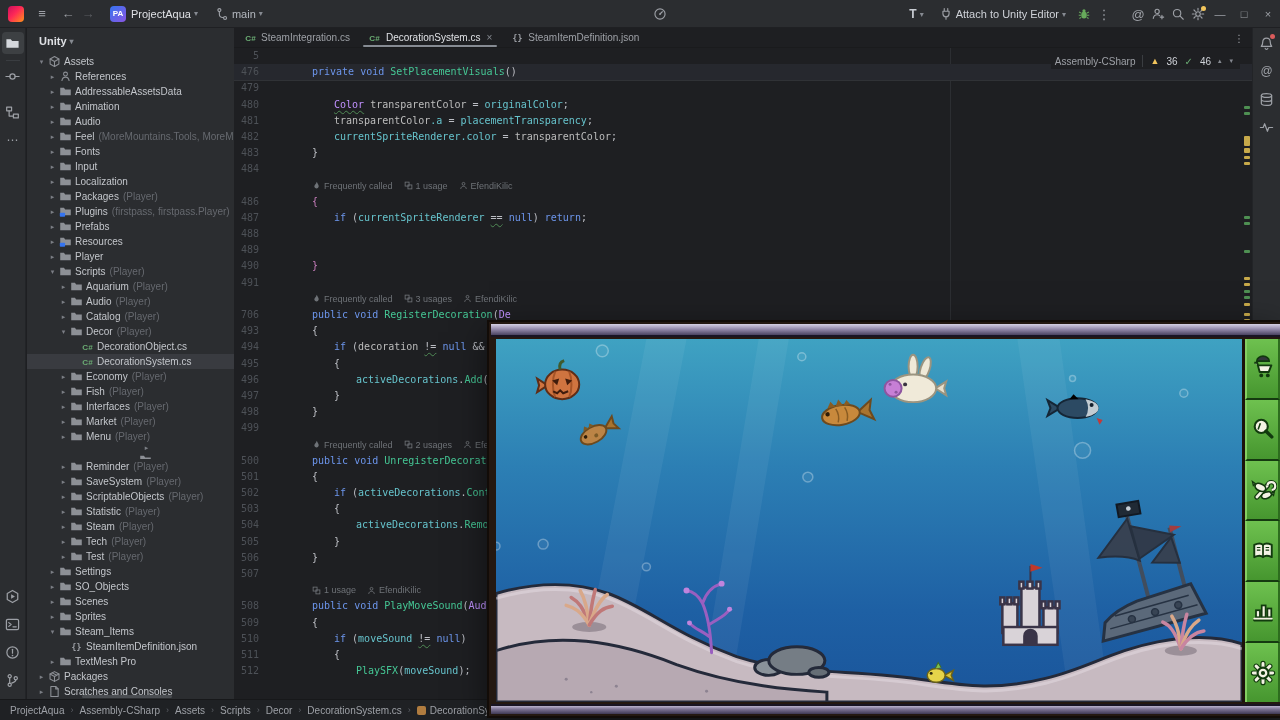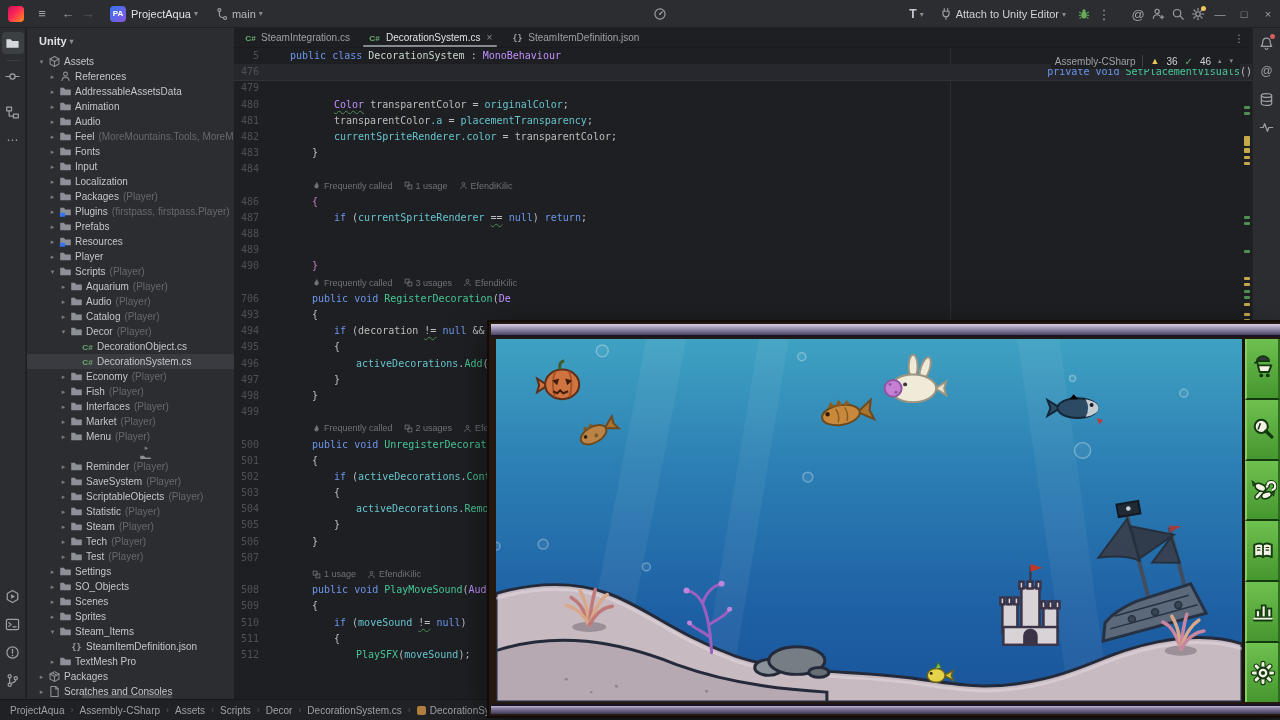--- a/index.html
+++ b/index.html
@@ -55,21 +55,21 @@
   .tab .ticon { margin:0; }
   .tab-close { font-size:10px; color:#868a91; margin-left:2px; }
   #tab-more { position:absolute; right:8px; top:0; height:20px; display:flex; align-items:center; color:#9da0a6; }
 
   #code { position:absolute; left:0; top:20px; right:0; bottom:0; font-family:"DejaVu Sans Mono", monospace;
     font-size:10px; }
   #col-guide { position:absolute; left:716px; top:0; bottom:0; width:1px; background:#2c2e32; }
   .crow { height:16.2px; line-height:16.2px; display:flex; white-space:pre; position:relative;}
   .crow .gut { width:32px; flex:none; text-align:right; padding-right:7px; color:#4d5157; }
   .crow .ctext { padding-left:2px; }
-  .crow.hl476 { background:#26282e; box-shadow:0 1px 0 #303236;justify-content:space-between; }
+  .crow.hl476 { background:#26282e; box-shadow:0 1px 0 #303236; }
   .ann { color:#6e7277; font-size:9px; font-family:"Liberation Sans",sans-serif; display:flex; align-items:center; gap:11px;}
   .ann .ai { display:inline-flex; align-items:center; gap:3px; }
   .ann svg { width:9px; height:9px; }
   .tk-k{color:#6C95EB}.tk-m{color:#45C795}.tk-t{color:#C191FF}.tk-d{color:#CAD6CD}
   .tk-f{color:#66C3CC}.tk-v{color:#BDBDBD}.tk-p{color:#BCBEC4}.tk-b{color:#C77DBB}
   .tk-tsq{color:#C191FF; text-decoration:underline wavy #4f8a55 1px; text-underline-offset:2px;}
   .tk-osq{color:#BCBEC4; text-decoration:underline wavy #4f8a55 1px; text-underline-offset:2px;}
 
   #inspection { position:absolute; top:5px; right:12px; display:flex; align-items:center; gap:7px;
     font-size:10px; color:#9da0a6; font-family:"Liberation Sans",sans-serif; background:#1e1f22; padding:2px 4px;}
@@ -686,21 +686,21 @@
               <text x="8" y="12" font-size="10" font-weight="bold" text-anchor="middle" fill="#9da0a6" font-family="DejaVu Sans Mono,monospace">{}</text>
             </svg>
           </span>
           <span>SteamItemDefinition.json</span>
         </div>
         <span id="tab-more">⋮</span>
     </div>
     <div id="code">
       <div id="col-guide"></div>
       <div id="code-lines">
-          <div class="crow"><span class="gut">5</span><span class="ctext" style="padding-left: 24px;"><span class="tk-k">public </span><span class="tk-k">class </span><span class="tk-d">DecorationSystem</span><span class="tk-p"> : </span><span class="tk-t">MonoBehaviour</span></span></div>
+          <div class="crow"><span class="gut">5</span></div>
           <div class="crow hl476"><span class="gut">476</span><span class="ctext" style="padding-left: 46px;"><span class="tk-k">private </span><span class="tk-k">void </span><span class="tk-m">SetPlacementVisuals</span><span class="tk-p">()</span></span></div>
           <div class="crow"><span class="gut">479</span><span class="ctext" style="padding-left: 2px;"></span></div>
           <div class="crow"><span class="gut">480</span><span class="ctext" style="padding-left: 68px;"><span class="tk-tsq">Color</span><span class="tk-p"> </span><span class="tk-v">transparentColor</span><span class="tk-p"> = </span><span class="tk-f">originalColor</span><span class="tk-p">;</span></span></div>
           <div class="crow"><span class="gut">481</span><span class="ctext" style="padding-left: 68px;"><span class="tk-v">transparentColor</span><span class="tk-f">.a</span><span class="tk-p"> = </span><span class="tk-f">placementTransparency</span><span class="tk-p">;</span></span></div>
           <div class="crow"><span class="gut">482</span><span class="ctext" style="padding-left: 68px;"><span class="tk-f">currentSpriteRenderer</span><span class="tk-f">.color</span><span class="tk-p"> = </span><span class="tk-v">transparentColor</span><span class="tk-p">;</span></span></div>
           <div class="crow"><span class="gut">483</span><span class="ctext" style="padding-left: 46px;"><span class="tk-p">}</span></span></div>
           <div class="crow"><span class="gut">484</span><span class="ctext" style="padding-left: 2px;"></span></div>
           <div class="crow"><span class="gut"></span><span class="ann" style="padding-left: 46px;"><span class="ai"><svg viewBox="0 0 16 16" width="9" height="9">
                   <path fill="currentColor" d="M8 1.5c.3 2.3-1.2 3.5-2.3 4.8-1 1.4-1.8 2.6-1.4 4.4a3.9 3.9 0 0 0 7.5-.4c.5-2.2-.6-3.6-1.4-5C9.7 4.2 9.3 2.8 8 1.5z"></path>
                 </svg><span>Frequently called</span></span><span class="ai"><svg viewBox="0 0 16 16" width="9" height="9" fill="none" stroke="currentColor" stroke-width="1.5">
@@ -708,20 +708,21 @@
                   <rect x="7" y="7" width="7" height="7"></rect>
                 </svg><span>1 usage</span></span><span class="ai"><svg viewBox="0 0 16 16" width="9" height="9" fill="none" stroke="currentColor" stroke-width="1.5">
                   <circle cx="8" cy="5" r="2.5"></circle>
                   <path d="M3 14c.5-3.2 2.5-4.5 5-4.5s4.5 1.3 5 4.5"></path>
                 </svg><span>EfendiKilic</span></span></span></div>
           <div class="crow"><span class="gut">486</span><span class="ctext" style="padding-left: 46px;"><span class="tk-b">{</span></span></div>
           <div class="crow"><span class="gut">487</span><span class="ctext" style="padding-left: 68px;"><span class="tk-k">if</span><span class="tk-p"> (</span><span class="tk-f">currentSpriteRenderer</span><span class="tk-p"> </span><span class="tk-osq">==</span><span class="tk-p"> </span><span class="tk-k">null</span><span class="tk-p">) </span><span class="tk-k">return</span><span class="tk-p">;</span></span></div>
           <div class="crow"><span class="gut">488</span><span class="ctext" style="padding-left: 2px;"></span></div>
           <div class="crow"><span class="gut">489</span></div>
           <div class="crow"><span class="gut">490</span><span class="ctext" style="padding-left: 46px;"><span class="tk-b">}</span></span></div>
+          <div class="crow"><span class="gut">491</span><span class="ctext" style="padding-left: 2px;"></span></div>
           <div class="crow"><span class="gut"></span><span class="ann" style="padding-left: 46px;"><span class="ai"><svg viewBox="0 0 16 16" width="9" height="9">
                   <path fill="currentColor" d="M8 1.5c.3 2.3-1.2 3.5-2.3 4.8-1 1.4-1.8 2.6-1.4 4.4a3.9 3.9 0 0 0 7.5-.4c.5-2.2-.6-3.6-1.4-5C9.7 4.2 9.3 2.8 8 1.5z"></path>
                 </svg><span>Frequently called</span></span><span class="ai"><svg viewBox="0 0 16 16" width="9" height="9" fill="none" stroke="currentColor" stroke-width="1.5">
                   <rect x="2" y="2" width="7" height="7"></rect>
                   <rect x="7" y="7" width="7" height="7"></rect>
                 </svg><span>3 usages</span></span><span class="ai"><svg viewBox="0 0 16 16" width="9" height="9" fill="none" stroke="currentColor" stroke-width="1.5">
                   <circle cx="8" cy="5" r="2.5"></circle>
                   <path d="M3 14c.5-3.2 2.5-4.5 5-4.5s4.5 1.3 5 4.5"></path>
                 </svg><span>EfendiKilic</span></span></span></div>
           <div class="crow"><span class="gut">706</span><span class="ctext" style="padding-left: 46px;"><span class="tk-k">public </span><span class="tk-k">void </span><span class="tk-m">RegisterDecoration</span><span class="tk-p">(</span><span class="tk-t">De</span></span></div>

